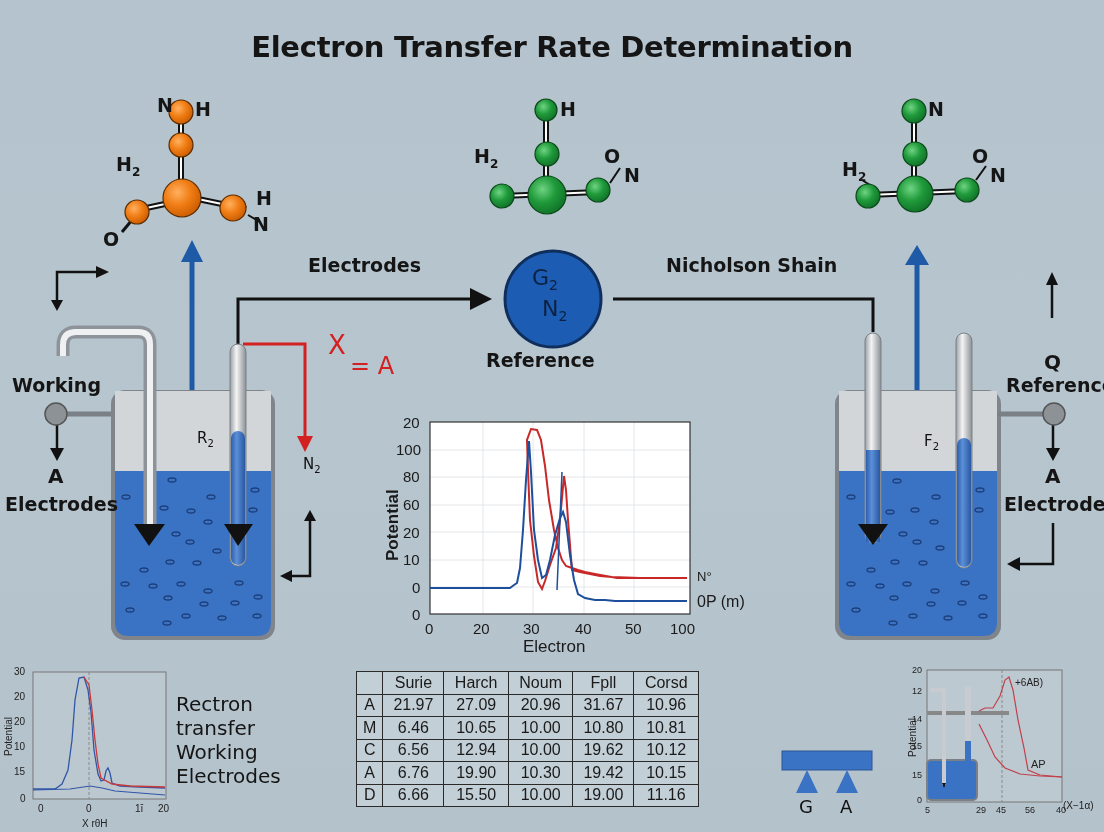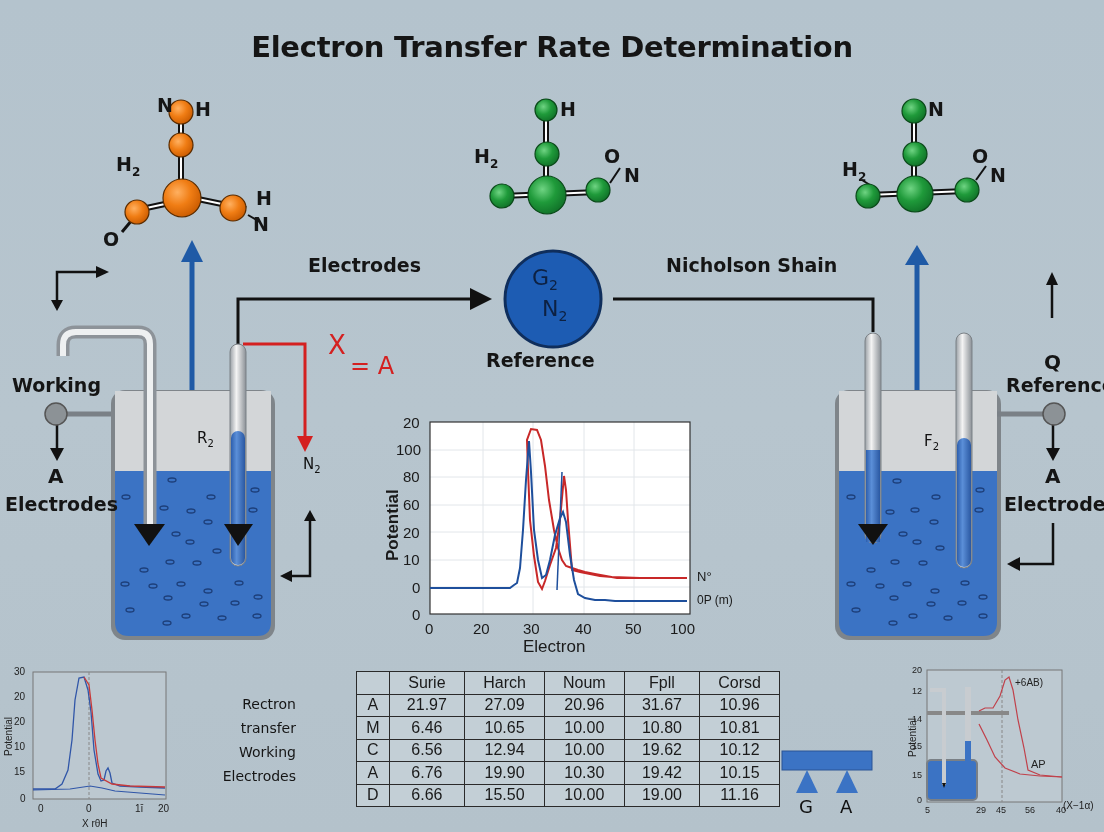--- a/index.html
+++ b/index.html
@@ -12,31 +12,31 @@
   }
   .abs { position: absolute; }
   .title {
     left: 0; top: 30px; width: 1104px; text-align: center;
     font-size: 29px; font-weight: bold; letter-spacing: -0.3px; color: #151515;
   }
   .lbl { font-weight: bold; color: #151515; white-space: nowrap; }
   .lbl-md { font-size: 19px; }
   .svg-layer { position: absolute; left: 0; top: 0; }
   table.data {
-    position: absolute; left: 356px; top: 671px; width: 424px;
+    position: absolute; left: 356px; top: 671px; width: 343px;
     border-collapse: collapse; font-family: "Liberation Sans", sans-serif;
     font-size: 16px; color: #1a1a1a;
   }
   table.data td, table.data th {
     border: 1.5px solid #2a2a2a; text-align: center; height: 22.5px;
     font-weight: normal; padding: 0 3px; background: #c3cfd6;
   }
   .side-text {
-    left: 176px; top: 692px; width: 120px; text-align: right;
-    font-size: 14px; line-height: 24px; color: #151515;
+    left: 176px; top: 692px; width: 120px; text-align: left;
+    font-size: 20px; line-height: 24px; color: #151515;
   }
 </style>
 </head>
 <body>
 
 <div class="abs title">Electron Transfer Rate Determination</div>
 
 <svg class="svg-layer" width="1104" height="832" viewBox="0 0 1104 832">
   <defs>
     <radialGradient id="gOrange" cx="0.38" cy="0.35" r="0.7">
@@ -347,21 +347,21 @@
   <div class="abs" style="left:412px;top:606px;">0</div>
   <div class="abs" style="left:425px;top:620px;">0</div>
   <div class="abs" style="left:473px;top:620px;">20</div>
   <div class="abs" style="left:523px;top:620px;">30</div>
   <div class="abs" style="left:575px;top:620px;">40</div>
   <div class="abs" style="left:625px;top:620px;">50</div>
   <div class="abs" style="left:670px;top:620px;">100</div>
   <div class="abs" style="left:523px;top:637px;font-size:17px;">Electron</div>
   <div class="abs" style="left:358px;top:516px;font-size:17px;font-weight:bold;transform:rotate(-90deg);transform-origin:center;width:70px;text-align:center;">Potential</div>
   <div class="abs" style="left:697px;top:569px;font-size:13px;">N°</div>
-  <div class="abs" style="left:697px;top:593px;font-size:12px;">0P (m)</div>
+  <div class="abs" style="left:697px;top:593px;font-size:16px;">0P (m)</div>
 </div>
 
 <div style="font-family:'Liberation Sans',sans-serif;font-size:10px;color:#222;">
   <div class="abs" style="left:14px;top:666px;">30</div>
   <div class="abs" style="left:14px;top:691px;">20</div>
   <div class="abs" style="left:14px;top:716px;">20</div>
   <div class="abs" style="left:14px;top:741px;">10</div>
   <div class="abs" style="left:14px;top:766px;">15</div>
   <div class="abs" style="left:20px;top:793px;">0</div>
   <div class="abs" style="left:38px;top:803px;">0</div>

